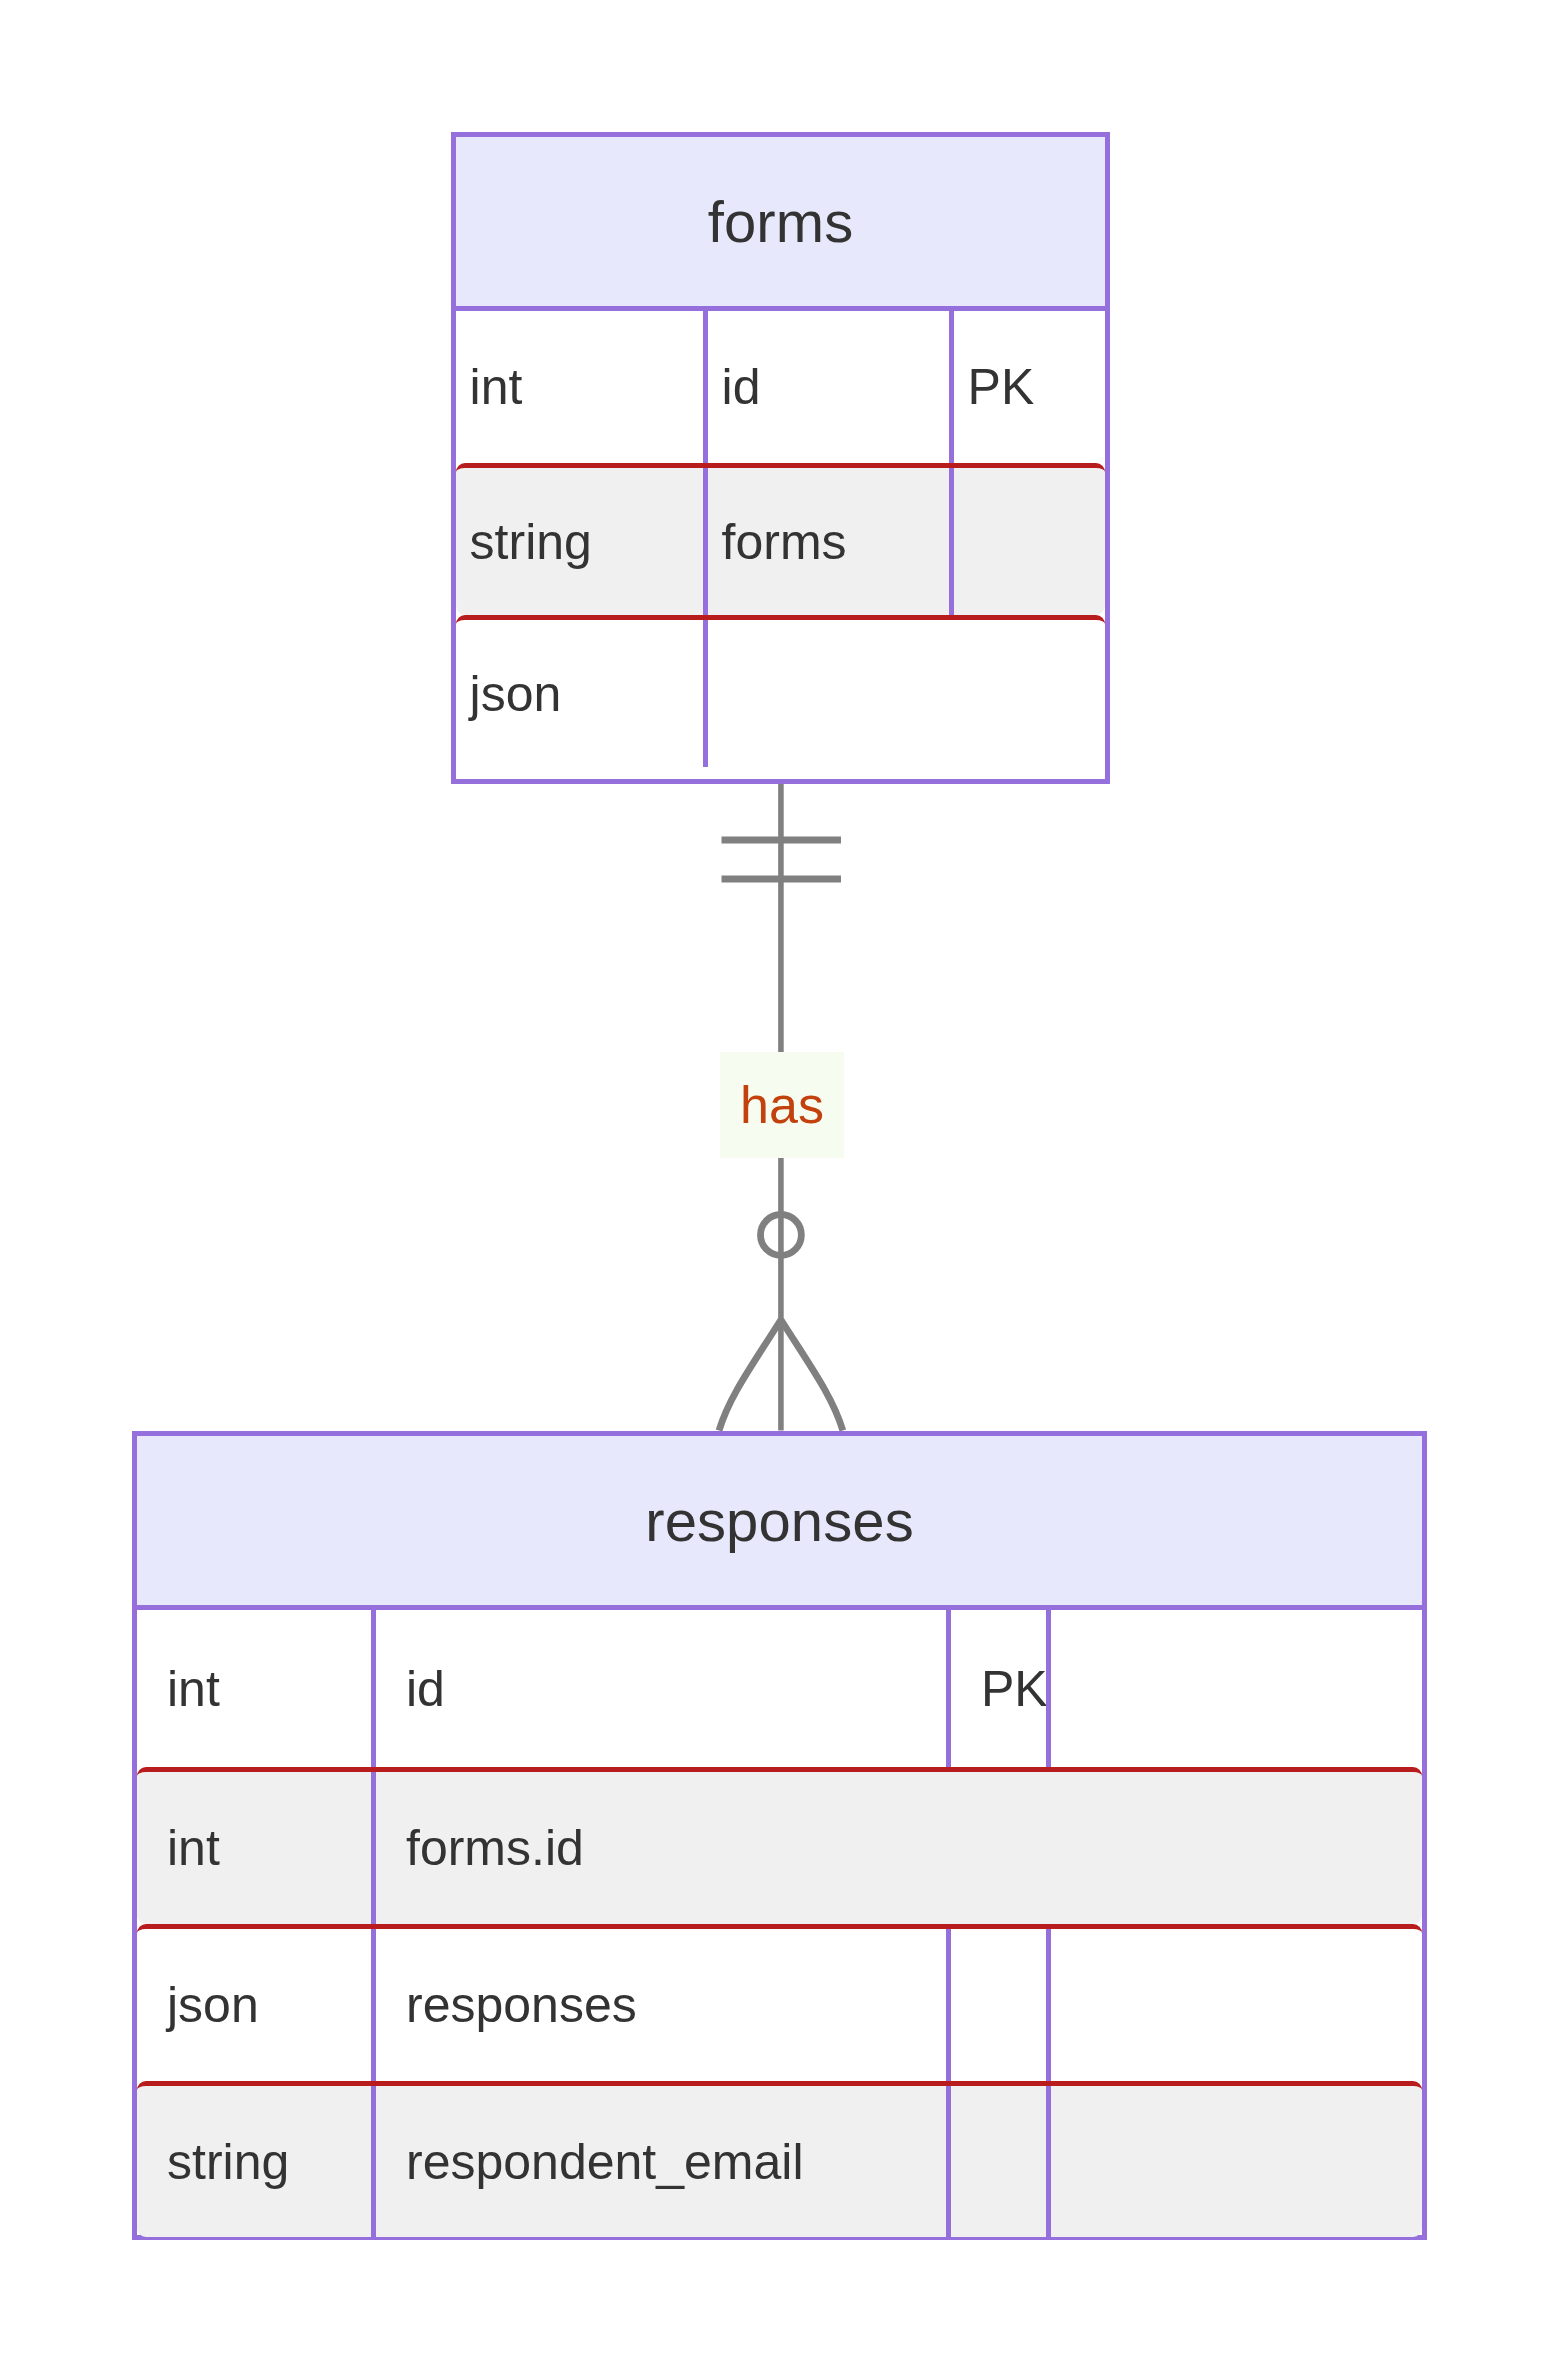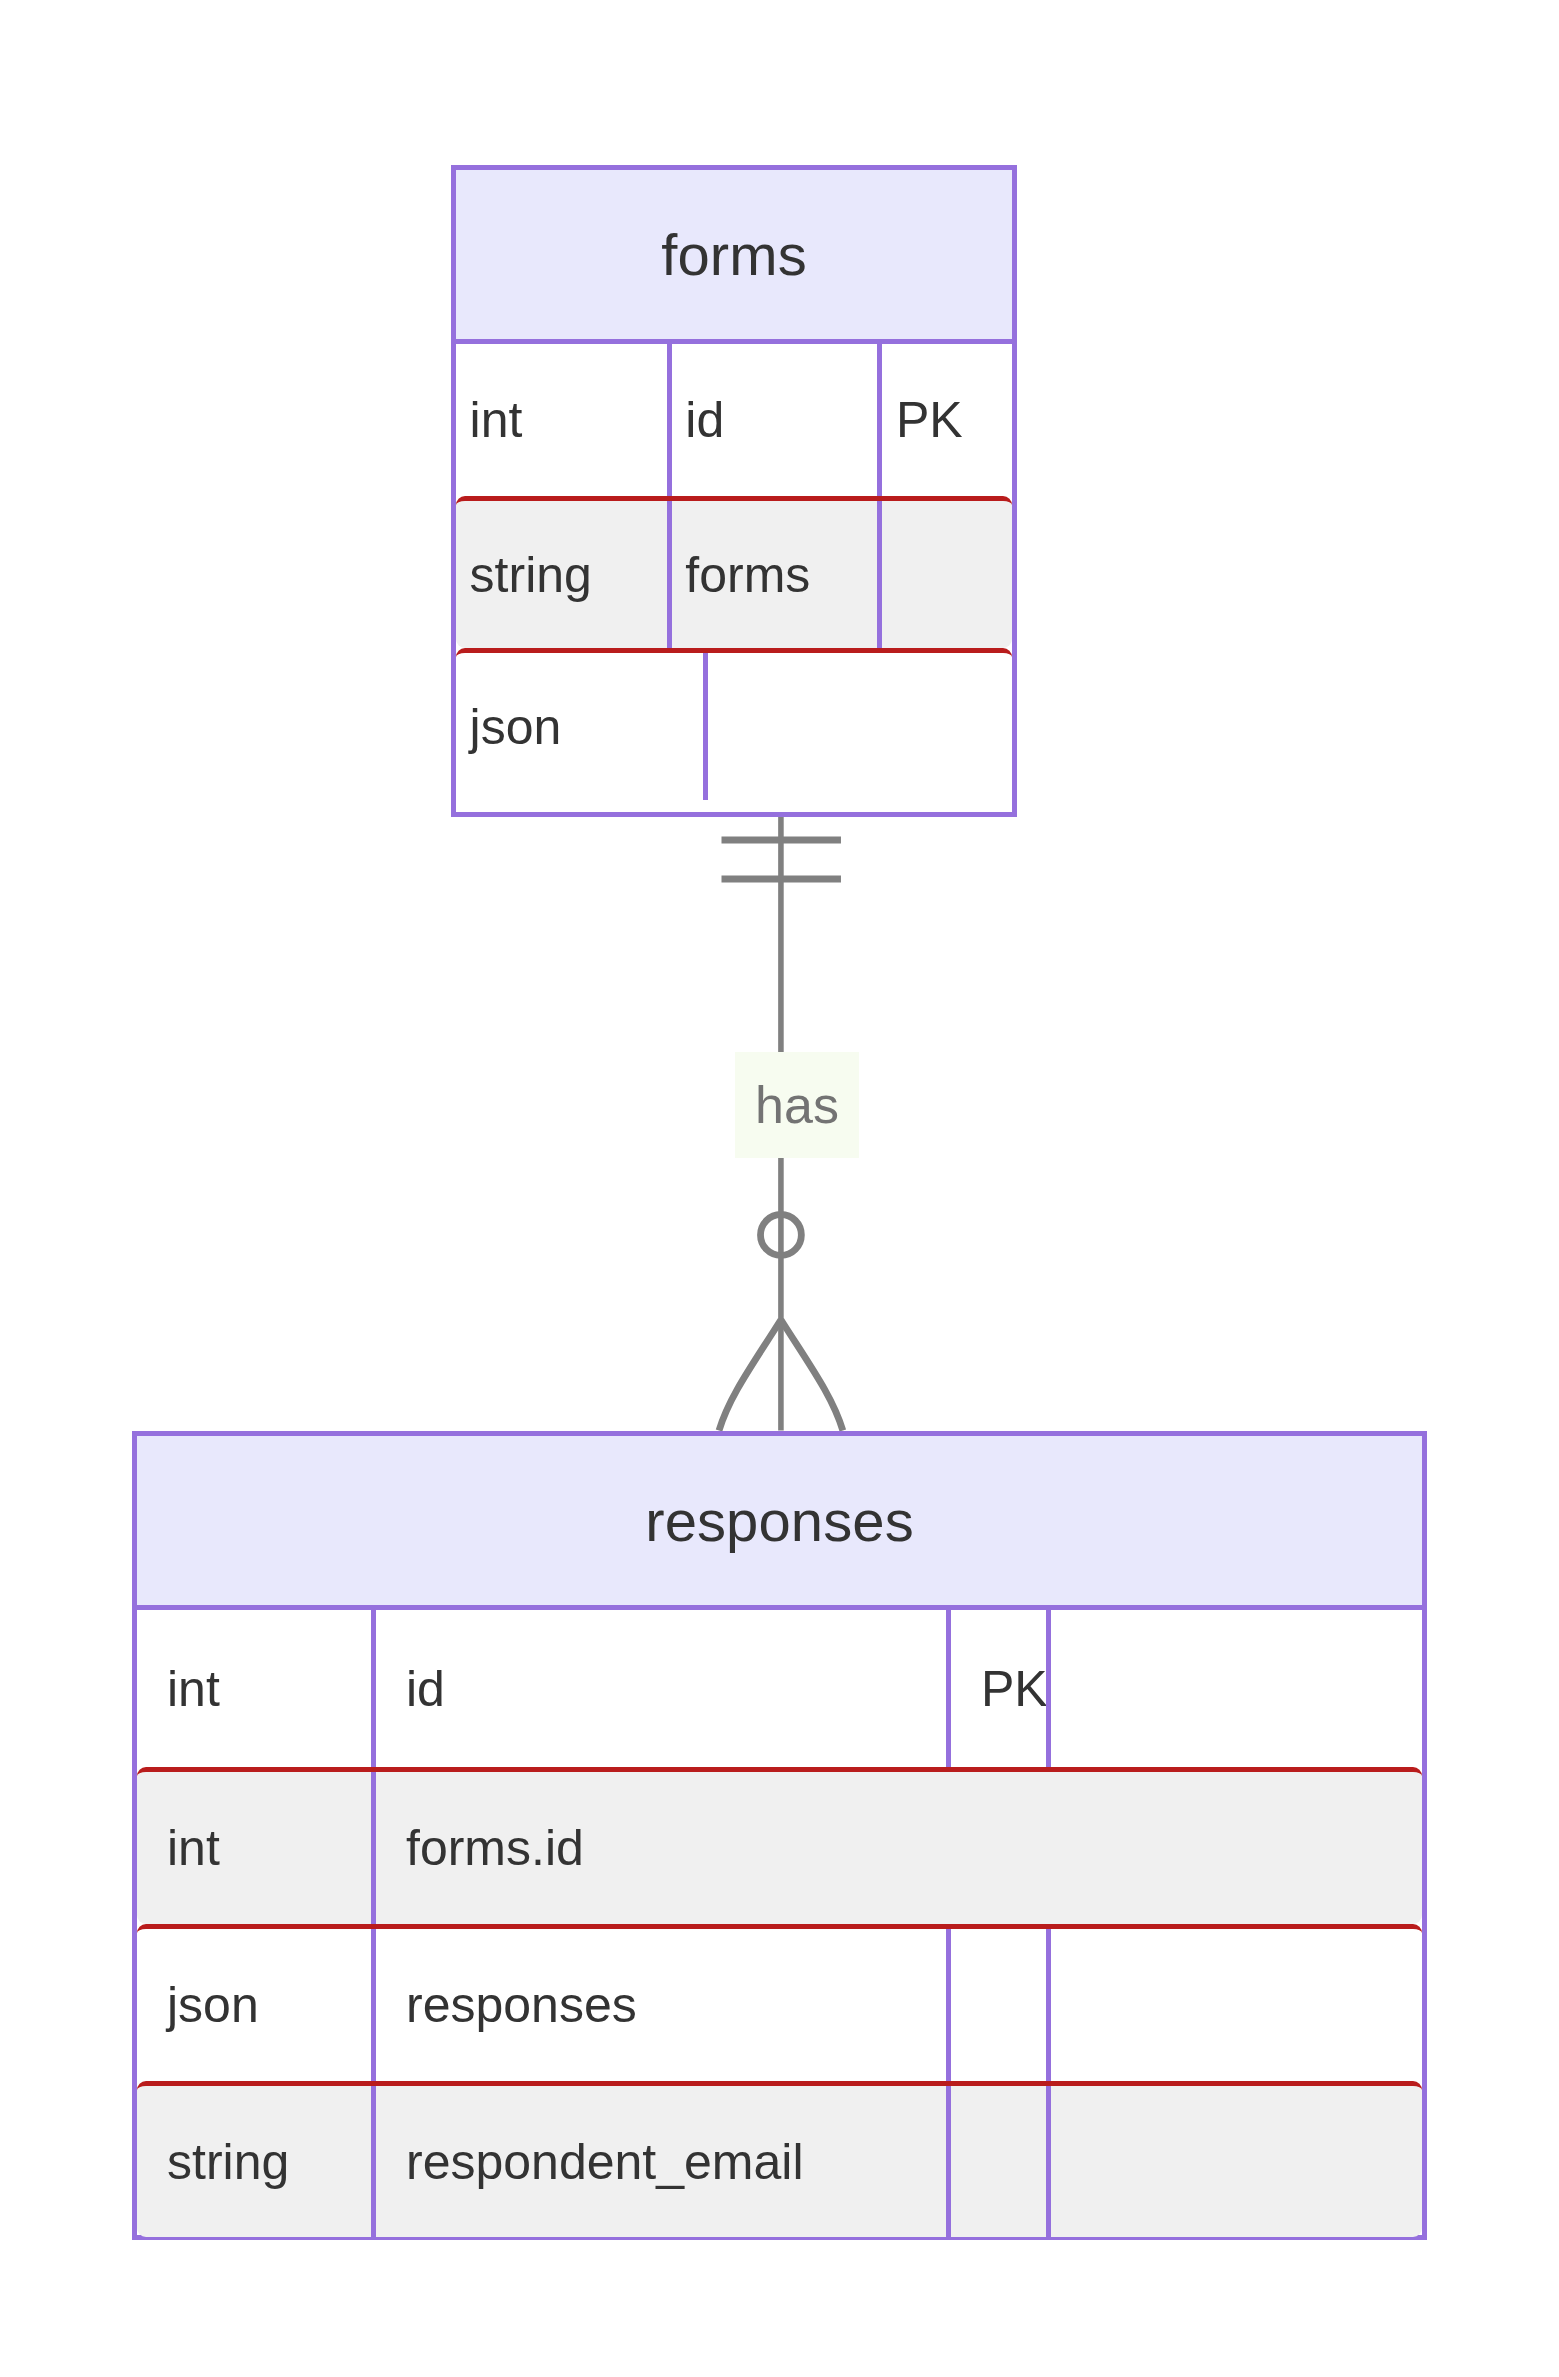--- a/index.html
+++ b/index.html
@@ -54,23 +54,22 @@
     color: #333333;
     overflow: hidden;
     white-space: nowrap;
   }
   .attr-cell + .attr-cell { border-left: 5px solid #9570dd; }
 
   
   #forms-entity {
     left: 451px;
     top: 132px;
-    width: 566px;
+    width: 659px;
     height: 652px;
-    margin-top: 33px;
   }
   #forms-entity .entity-header {
     height: 174px;
     font-size: 58px;
   }
   #forms-entity .attr-row { height: 152px; }
   #forms-entity .attr-cell { font-size: 50px; padding-left: 13.6px; }
   #forms-entity .c0 { width: 247px; }
   #forms-entity .c1 { width: 246px; }
   #forms-entity .c2 { width: 156px; }
@@ -98,29 +97,29 @@
   #relationship-svg {
     position: absolute;
     left: 0;
     top: 0;
     width: 1560px;
     height: 2377px;
     pointer-events: none;
   }
   #rel-label {
     position: absolute;
-    left: 735px;
+    left: 720px;
     top: 1052px;
     width: 124px;
     height: 106px;
     background: #f7fcf0;
     display: flex;
     align-items: center;
     justify-content: center;
-    color: #737373;
+    color: #c2410c;
     font-size: 52px;
     white-space: nowrap;
   }
 </style>
 </head>
 <body>
 
 <div id="canvas">
 
   <svg id="relationship-svg" viewBox="0 0 2519 3840" xmlns="http://www.w3.org/2000/svg">

